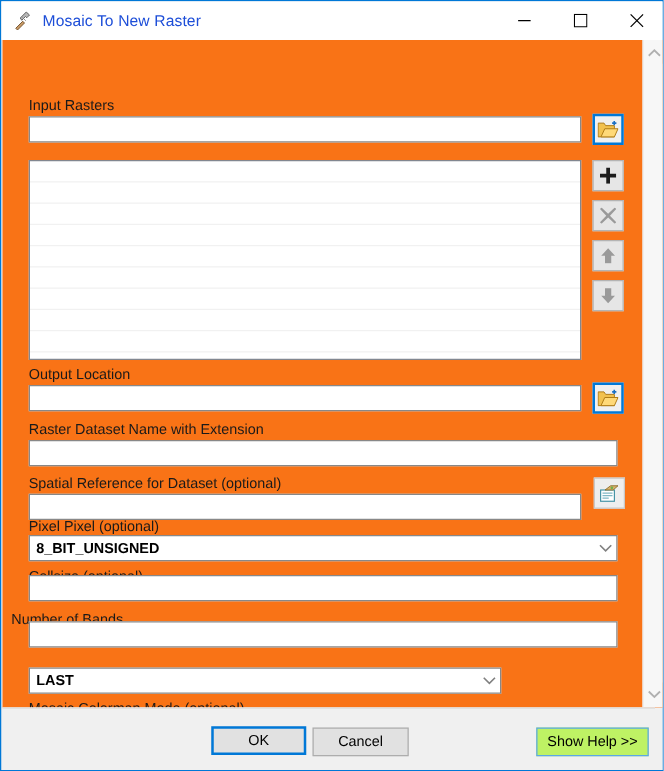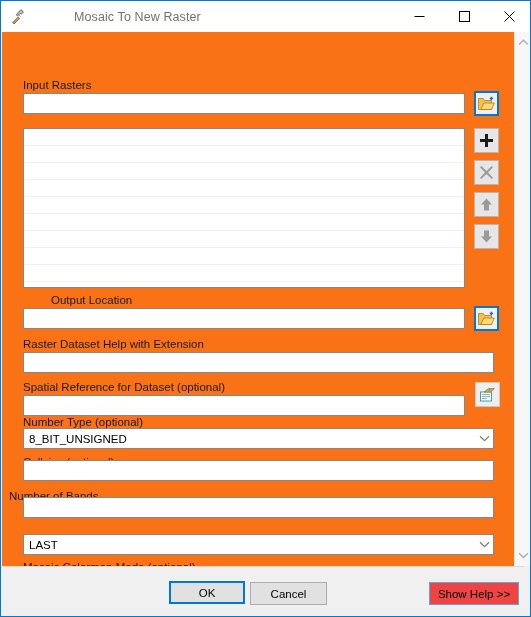--- a/index.html
+++ b/index.html
@@ -36,25 +36,24 @@
   .title-icon {
     width: 16px;
     height: 16px;
     margin-left: 9px;
     margin-right: 8px;
     flex: 0 0 auto;
     position: relative;
   }
   .title-text {
     font-size: 12.5px;
-    color: #737373;
+    color: #1d4ed8;
     letter-spacing: 0.1px;
     flex: 1 1 auto;
     white-space: nowrap;
-    margin-left: 40px;
   }
   .win-btns {
     display: flex;
     height: 31px;
     flex: 0 0 auto;
   }
   .win-btn {
     width: 45px;
     height: 31px;
     display: flex;
@@ -131,20 +130,21 @@
     border: 1px solid #888888;
     display: flex;
     align-items: center;
   }
   .combo-text {
     flex: 1 1 auto;
     font-size: 11.5px;
     color: #000;
     padding-left: 5px;
     white-space: nowrap;
+    font-weight: bold;
   }
   .combo-arrow {
     flex: 0 0 auto;
     width: 18px;
     display: flex;
     align-items: center;
     justify-content: center;
   }
 
   
@@ -221,21 +221,21 @@
   }
   .btn.default {
     background: #e1e1e1;
     border: 2px solid #0078d7;
   }
   .btn.normal {
     background: #e1e1e1;
     border: 1px solid #adadad;
   }
   .btn.help {
-    background: #ef4444;
+    background: #bef264;
     border: 1px solid #5ba7e8;
   }
 </style>
 </head>
 <body>
 
 <div id="window">
 
   <div class="titlebar">
     <span class="title-icon">
@@ -307,63 +307,63 @@
           <svg width="13" height="13" viewBox="0 0 13 13">
             <path d="M6.5 0.5 L12 6.5 H9 V12.5 H4 V6.5 H1 Z" fill="#9a9a9a"></path>
           </svg>
         </div>
         <div class="sidebtn plain" style="left:472px; top:192px;">
           <svg width="13" height="13" viewBox="0 0 13 13">
             <path d="M6.5 12.5 L1 6.5 H4 V0.5 H9 V6.5 H12 Z" fill="#9a9a9a"></path>
           </svg>
         </div>
 
-        <div class="label" style="left:21px; top:261px;margin-left:28px;">Output Location</div>
+        <div class="label" style="left:21px; top:261px;">Output Location</div>
         <input class="tbox" style="left: 21px; top: 276px; width: 442px; height: 21px;" type="text" value="">
         <div class="sidebtn browse" style="left:472px; top:274px;">
           <svg width="17" height="15" viewBox="0 0 17 15">
             <path d="M0.5 2.5 L0.5 13.5 L13.5 13.5 L13.5 4.5 L6.5 4.5 L5.2 2.5 Z" fill="#f2c14e" stroke="#b07d18" stroke-width="0.8"></path>
             <path d="M2.8 13.5 L5.8 7.0 L16.4 7.0 L13.5 13.5 Z" fill="#ffd978" stroke="#b07d18" stroke-width="0.8"></path>
             <path d="M13.4 0.8 L13.4 4.2 M11.7 2.5 L15.1 2.5" stroke="#1a6fc4" stroke-width="1.3"></path>
           </svg>
         </div>
 
-        <div class="label" style="left:21px; top:305px;">Raster Dataset Help with Extension</div>
+        <div class="label" style="left:21px; top:305px;">Raster Dataset Name with Extension</div>
         <input class="tbox" style="left: 21px; top: 320px; width: 471px; height: 21px;" type="text" value="">
 
         <div class="label" style="left:21px; top:348px;">Spatial Reference for Dataset (optional)</div>
         <input class="tbox" style="left: 21px; top: 363px; width: 442px; height: 21px;" type="text" value="">
         <div class="sidebtn plain" style="left:473px; top:350px; border-color:#c8c8c8; background:#eeeeee;">
           <svg width="15" height="14" viewBox="0 0 15 14">
             <rect x="0.5" y="4" width="11" height="9" fill="#ffffff" stroke="#3c8ea0" stroke-width="0.9"></rect>
             <line x1="2" y1="6.5" x2="10" y2="6.5" stroke="#7fb7c4" stroke-width="1"></line>
             <line x1="2" y1="8.5" x2="10" y2="8.5" stroke="#7fb7c4" stroke-width="1"></line>
             <line x1="2" y1="10.5" x2="7" y2="10.5" stroke="#7fb7c4" stroke-width="1"></line>
             <path d="M4 4 L8.5 0.6 L14.4 0.6 L10.5 4 Z" fill="#d9b36a" stroke="#8a6a2a" stroke-width="0.7"></path>
             <circle cx="9.5" cy="2.2" r="1.1" fill="#6fae4e"></circle>
           </svg>
         </div>
 
-        <div class="label" style="left:21px; top:383px;">Number Type (optional)</div>
+        <div class="label" style="left:21px; top:383px;">Pixel Pixel (optional)</div>
         <div class="combo" style="left:21px; top:396px; width:471px; height:21px;">
           <span class="combo-text">8_BIT_UNSIGNED</span>
           <span class="combo-arrow">
             <svg width="11" height="7" viewBox="0 0 11 7">
                 <path d="M1 1.2 L5.5 5.6 L10 1.2" fill="none" stroke="#808080" stroke-width="1.3"></path>
               </svg>
           </span>
         </div>
 
         <div class="label" style="left:21px; top:423px;">Cellsize (optional)</div>
         <input class="tbox" style="left: 21px; width: 471px; height: 21px; top: 428px;" type="text" value="">
 
         <div class="label" style="left:7px; top:457px;">Number of Bands</div>
         <input class="tbox" style="left: 21px; top: 465px; width: 471px; height: 21px;" type="text" value="">
 
-        <div class="combo" style="left:21px; top:502px; width:471px; height:21px;">
+        <div class="combo" style="left:21px; top:502px; width:378px; height:21px;">
           <span class="combo-text">LAST</span>
           <span class="combo-arrow">
             <svg width="11" height="7" viewBox="0 0 11 7">
                 <path d="M1 1.2 L5.5 5.6 L10 1.2" fill="none" stroke="#808080" stroke-width="1.3"></path>
               </svg>
           </span>
         </div>
 
         <div class="label" style="left:21px; top:528px;">Mosaic Colormap Mode (optional)</div>
 

